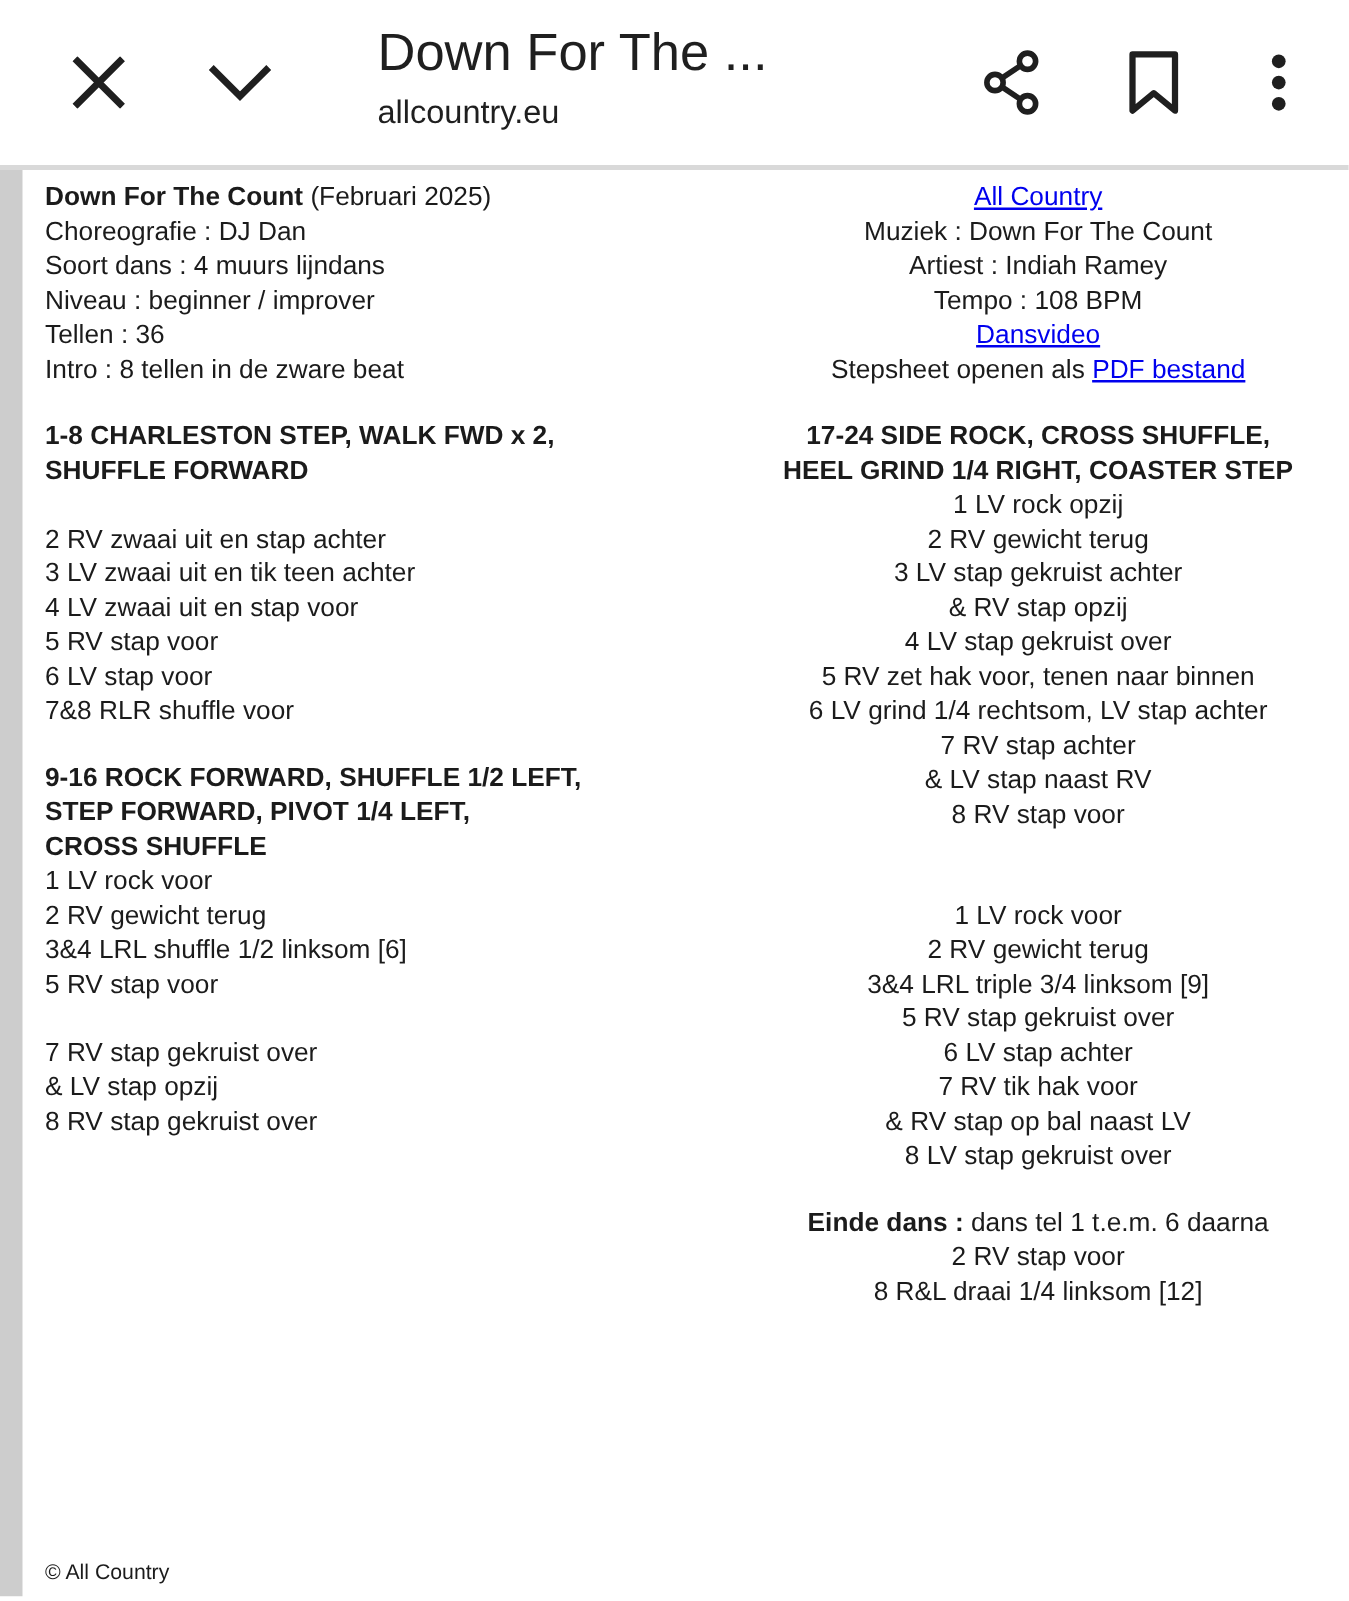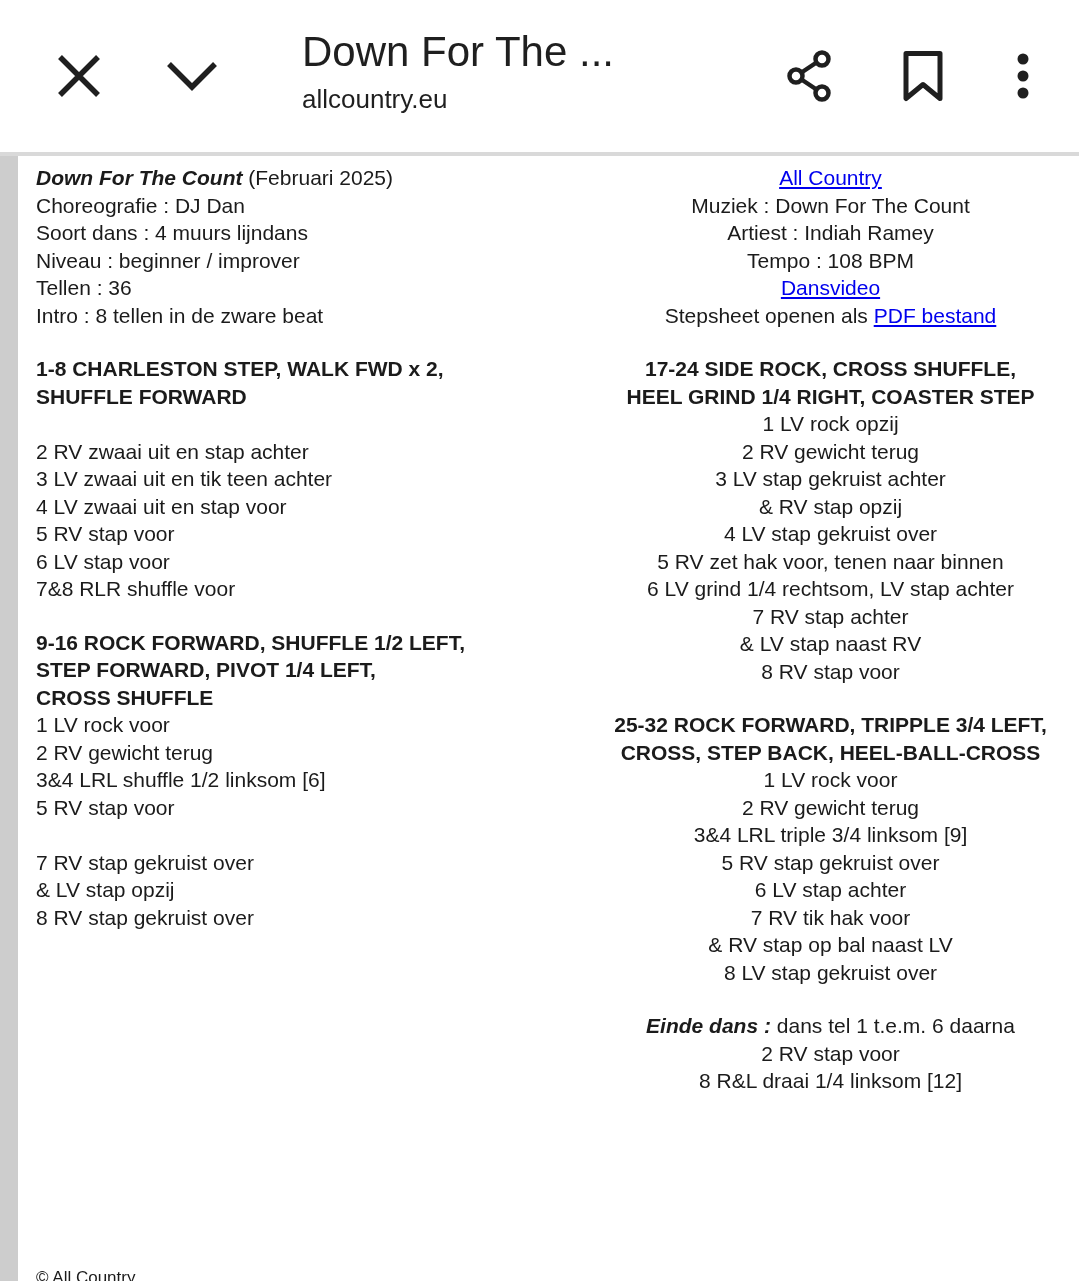--- a/index.html
+++ b/index.html
@@ -1,21 +1,21 @@
 <!DOCTYPE html>
 <html><head>
 <meta charset="utf-8">
 <style>
   * { margin:0; padding:0; box-sizing:border-box; }
   html,body { width:1079px; height:1281px; background:#ffffff; overflow:hidden; }
   body { font-family:"Liberation Sans", sans-serif; color:#1b1b1b; }
 
   
   .topbar {
-    height:156px; background:#ffffff; display:flex; align-items:center;
+    height:136px; background:#ffffff; display:flex; align-items:center;
     border-bottom:4px solid #d9d9d9;
   }
   .icon-btn { background:none; border:none; padding:0; display:flex; align-items:center; justify-content:center; cursor:pointer; }
   .btn-close { margin-left:55px; width:48px; height:48px; }
   .btn-collapse { margin-left:61px; width:56px; height:48px; }
   .titles { margin-left:82px; display:flex; flex-direction:column; justify-content:center; margin-top:-6px; min-width:0; }
   .page-title { font-size:42px; line-height:52px; color:#1f1f1f; white-space:nowrap; }
   .page-subtitle { font-size:26px; line-height:42px; color:#1f1f1f; }
   .btn-share { margin-left:auto; width:56px; height:56px; }
   .btn-bookmark { margin-left:58px; width:56px; height:56px; }
@@ -28,21 +28,21 @@
     display:flex; flex-direction:column;
   }
   .cols { display:flex; padding-left:18px; padding-top:4px; flex:0 0 auto; }
   .col-left { width:546px; flex:0 0 546px; }
   .col-right { flex:1 1 auto; min-width:0;text-align:center; }
 
   .block { margin:26px 0; font-size:21px; line-height:27.5px; }
   .block.first { margin-top:4px; }
   .line { min-height:27.5px; }
   .sec-heading { font-weight:700; white-space:pre-line; }
-  .b { font-weight:700;font-style:italic; }
+  .b { font-weight:700; }
   a.lnk { color:#0000ee; text-decoration:underline; cursor:pointer; }
 
   .footer { margin-top:auto; padding:0 0 8px 18px; font-size:17px; line-height:22px; color:#1b1b1b; }
 </style>
 </head>
 <body>
 
 <header class="topbar">
   <button class="icon-btn btn-close">
     <svg width="44" height="42" viewBox="0 0 44 42">
@@ -141,22 +141,21 @@
         <span class="line">&amp; RV stap opzij</span><br>
         <span class="line">4 LV stap gekruist over</span><br>
         <span class="line">5 RV zet hak voor, tenen naar binnen</span><br>
         <span class="line">6 LV grind 1/4 rechtsom, LV stap achter</span><br>
         <span class="line">7 RV stap achter</span><br>
         <span class="line">&amp; LV stap naast RV</span><br>
         <span class="line">8 RV stap voor</span>
       </p>
 
       <p class="block">
-        <span class="sec-heading">25-32 ROCK FORWARD, TRIPPLE 3/4 LEFT,
-CROSS, STEP BACK, HEEL-BALL-CROSS</span><br>
+        <br>
         <span class="line">1 LV rock voor</span><br>
         <span class="line">2 RV gewicht terug</span><br>
         <span class="line">3&amp;4 LRL triple 3/4 linksom [9]</span><br>
         <span class="line">5 RV stap gekruist over</span><br>
         <span class="line">6 LV stap achter</span><br>
         <span class="line">7 RV tik hak voor</span><br>
         <span class="line">&amp; RV stap op bal naast LV</span><br>
         <span class="line">8 LV stap gekruist over</span>
       </p>
 

